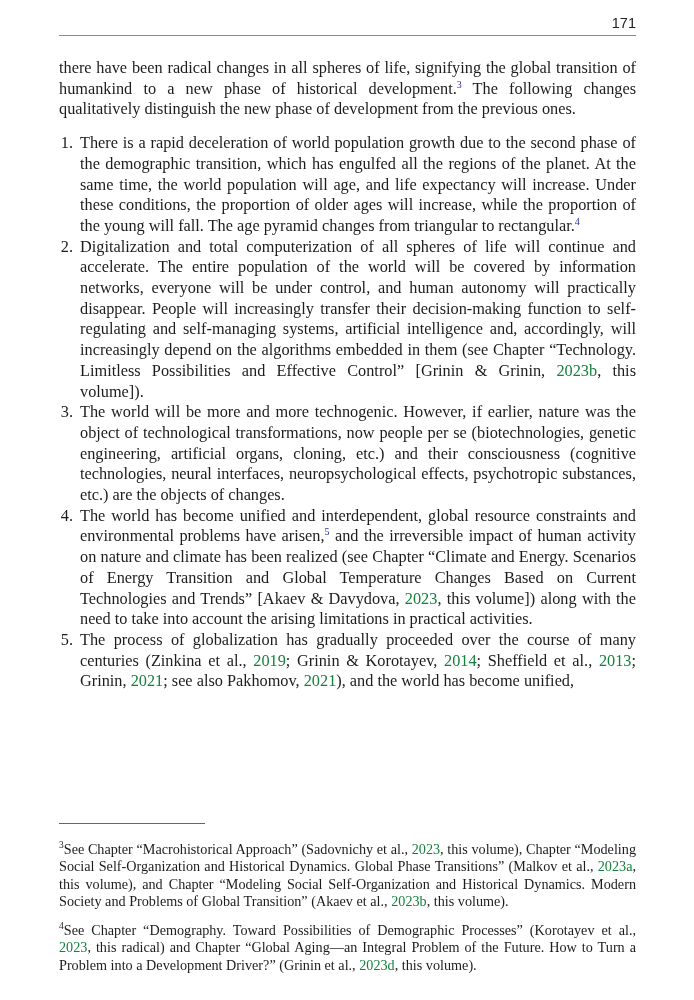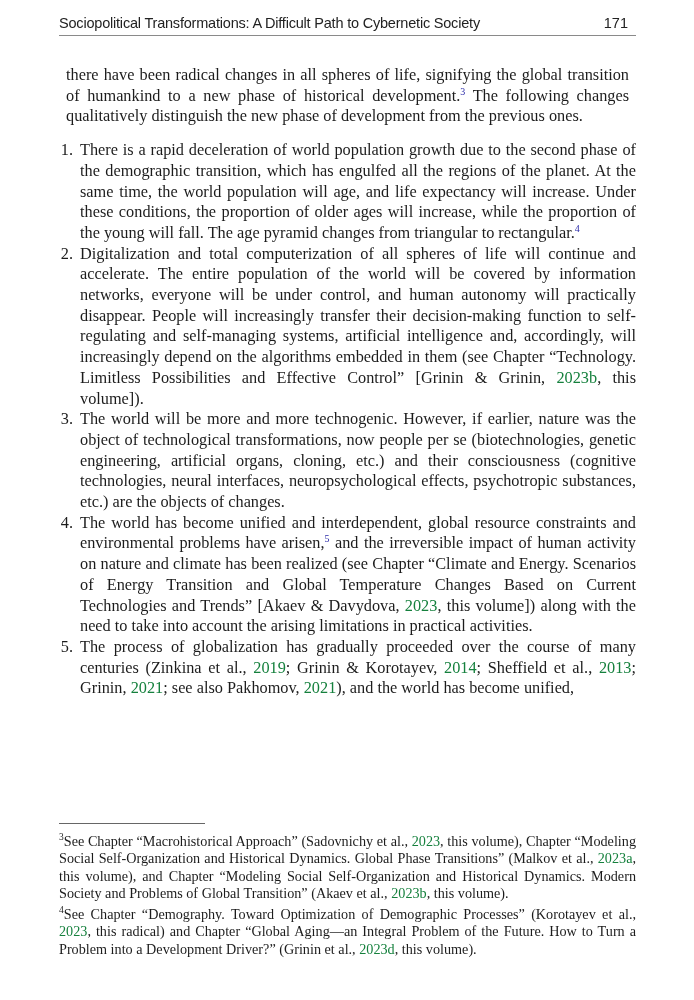--- a/index.html
+++ b/index.html
@@ -2,44 +2,43 @@
 <html><head>
 <meta charset="utf-8">
 <style>
   html, body { margin: 0; padding: 0; background: #ffffff; }
   body { width: 694px; height: 1000px; position: relative; overflow: hidden; color: #1a1a1a; }
   .page { position: absolute; left: 59px; top: 0; width: 577px; }
   .header { position: absolute; left: 0; top: 13px; width: 577px; height: 22px;
     font-family: "Liberation Sans", sans-serif; font-size: 14.5px; color: #222;
     border-bottom: 1.5px solid #8a8a8a; }
   .header .title { position: absolute; left: 0; top: 2px; letter-spacing: -0.2px; }
-  .header .pageno { position: absolute; right: 8px; top: 2px; }
+  .header .pageno { position: absolute; right: 0; top: 2px; }
   .body { position: absolute; left: 0; top: 58px; width: 577px;
     font-family: "Liberation Serif", serif; font-size: 16.3px; line-height: 20.7px; color: #1c1c1c; }
-  .para { margin: 7px; text-align: justify; }
+  .para { margin: 0; text-align: justify; }
   ol.items { list-style: none; margin: 13px 0 0 0; padding: 0; }
   ol.items li { position: relative; padding-left: 21px; text-align: justify; margin: 0; }
   ol.items li .num { position: absolute; left: -17px; top: 0; width: 34px; text-align: right; }
   ol.items li .num { left: -20px; }
   .link { color: #15803d; }
   sup { font-size: 10px; line-height: 0; vertical-align: 0.65em; }
   sup.link { color: #2a2aa8; }
   .fn-rule { position: absolute; left: 0; top: 823px; width: 146px; border-top: 1px solid #666; }
   .footnotes { position: absolute; left: 0; top: 829px; width: 577px;
     font-family: "Liberation Serif", serif; font-size: 14.2px; line-height: 17.3px; color: #1c1c1c; }
-  .fn { margin: 4px 0 4px 0; text-align: justify; }
+  .fn { margin: 12px 0 4px 0; text-align: justify; }
   .fn sup { font-size: 9.5px; vertical-align: 0.6em; color: #1c1c1c; }
 </style>
 </head>
 <body>
 
 <div class="page">
 
   <div class="header">
-    <span class="title">Sociopolitical Transformations: A Difficult Path to Cybernetic Society</span>
     <span class="pageno">171</span>
   </div>
 
   <div class="body">
     <p class="para"><span>there have been radical changes in all spheres of life, signifying the global transition of humankind to a new phase of historical development.</span><sup class="link">3</sup><span> The following changes qualitatively distinguish the new phase of development from the previous ones.</span></p>
 
     <ol class="items">
       <li>
         <span class="num">1.</span><span>There is a rapid deceleration of world population growth due to the second phase of the demographic transition, which has engulfed all the regions of the planet. At the same time, the world population will age, and life expectancy will increase. Under these conditions, the proportion of older ages will increase, while the proportion of the young will fall. The age pyramid changes from triangular to rectangular.</span><sup class="link">4</sup>
       </li>
@@ -55,16 +54,16 @@
       <li>
         <span class="num">5.</span><span>The process of globalization has gradually proceeded over the course of many centuries (Zinkina et al., </span><span class="link">2019</span><span>; Grinin &amp; Korotayev, </span><span class="link">2014</span><span>; Sheffield et al., </span><span class="link">2013</span><span>; Grinin, </span><span class="link">2021</span><span>; see also Pakhomov, </span><span class="link">2021</span><span>), and the world has become unified,</span>
       </li>
     </ol>
   </div>
 
   <div class="fn-rule"></div>
 
   <div class="footnotes">
     <p class="fn"><sup>3</sup><span>See Chapter “Macrohistorical Approach” (Sadovnichy et al., </span><span class="link">2023</span><span>, this volume), Chapter “Modeling Social Self-Organization and Historical Dynamics. Global Phase Transitions” (Malkov et al., </span><span class="link">2023a</span><span>, this volume), and Chapter “Modeling Social Self-Organization and Historical Dynamics. Modern Society and Problems of Global Transition” (Akaev et al., </span><span class="link">2023b</span><span>, this volume).</span></p>
-    <p class="fn"><sup>4</sup><span>See Chapter “Demography. Toward Optimization of Demographic Processes” (Korotayev et al., </span><span class="link">2023</span><span>, this radical) and Chapter “Global Aging—an Integral Problem of the Future. How to Turn a Problem into a Development Driver?” (Grinin et al., </span><span class="link">2023d</span><span>, this volume).</span></p>
+    <p class="fn"><sup>4</sup><span>See Chapter “Demography. Toward Possibilities of Demographic Processes” (Korotayev et al., </span><span class="link">2023</span><span>, this radical) and Chapter “Global Aging—an Integral Problem of the Future. How to Turn a Problem into a Development Driver?” (Grinin et al., </span><span class="link">2023d</span><span>, this volume).</span></p>
   </div>
 
 </div>
 
 </body></html>

